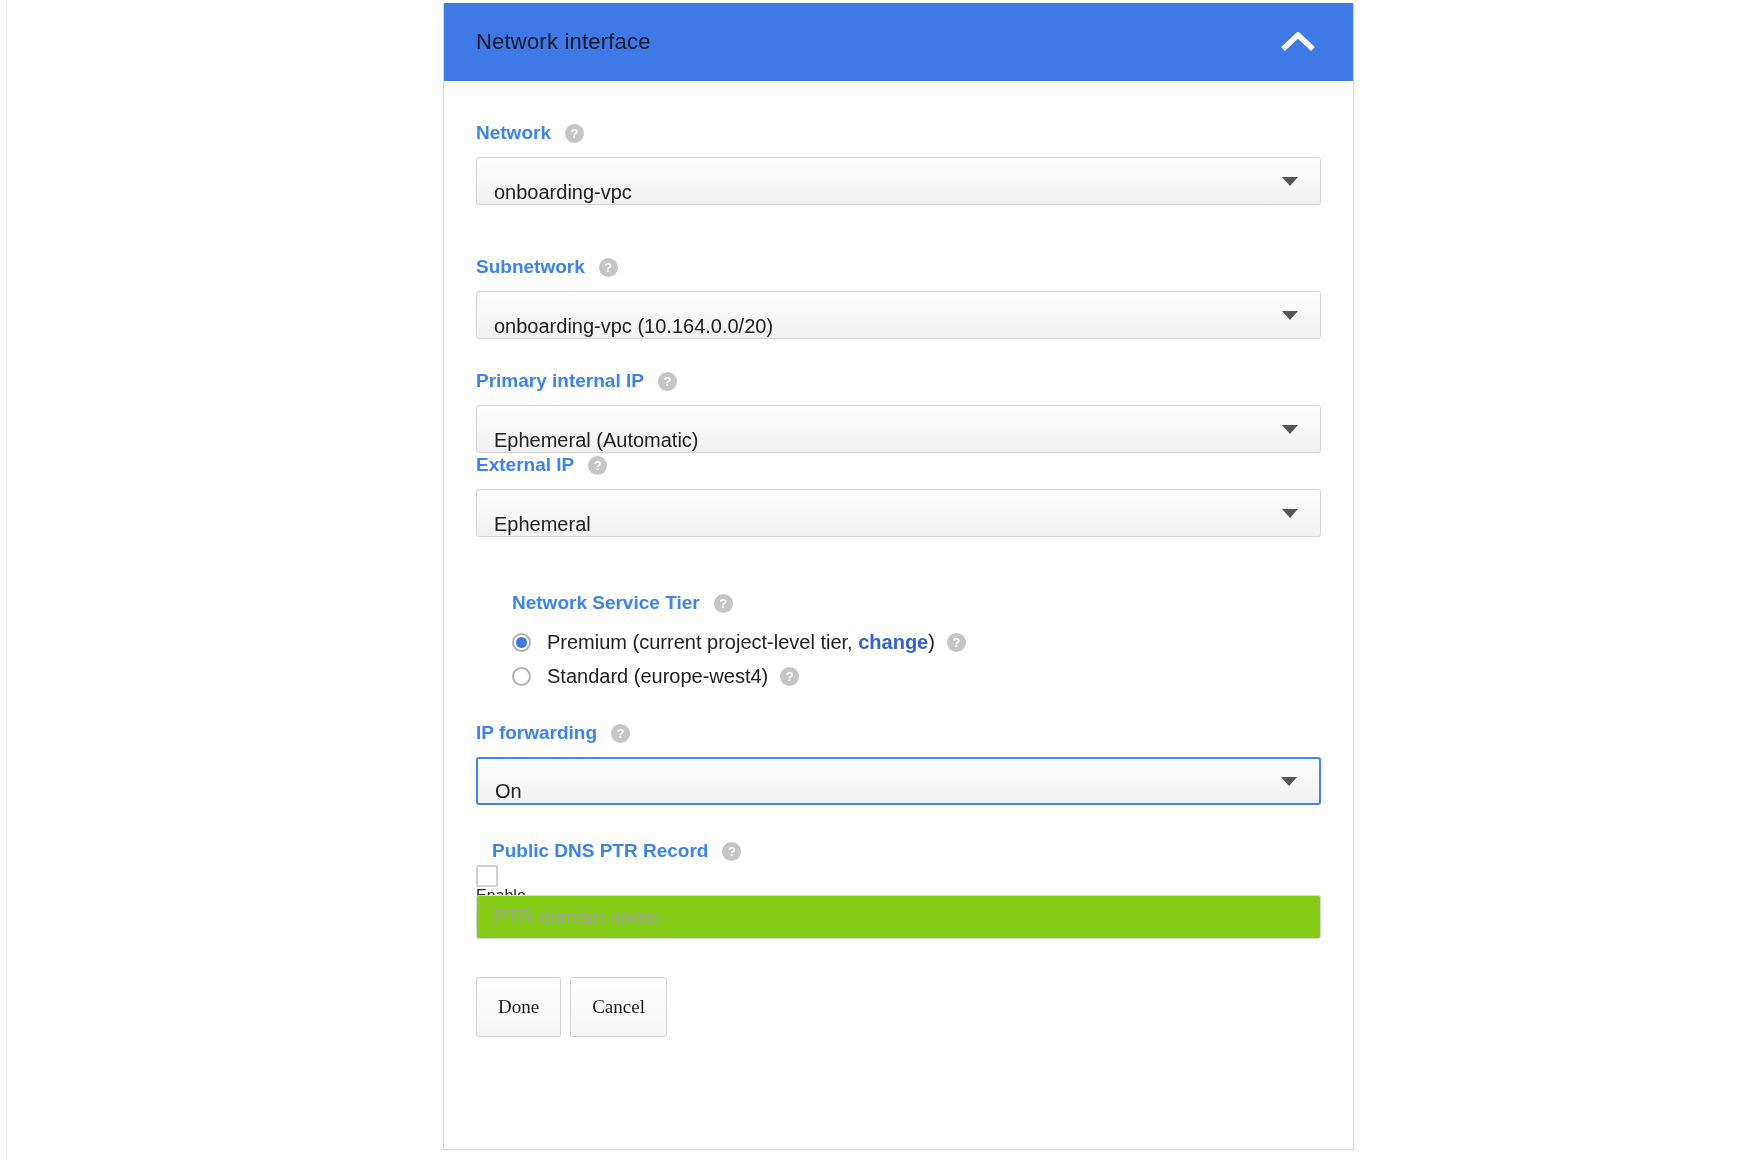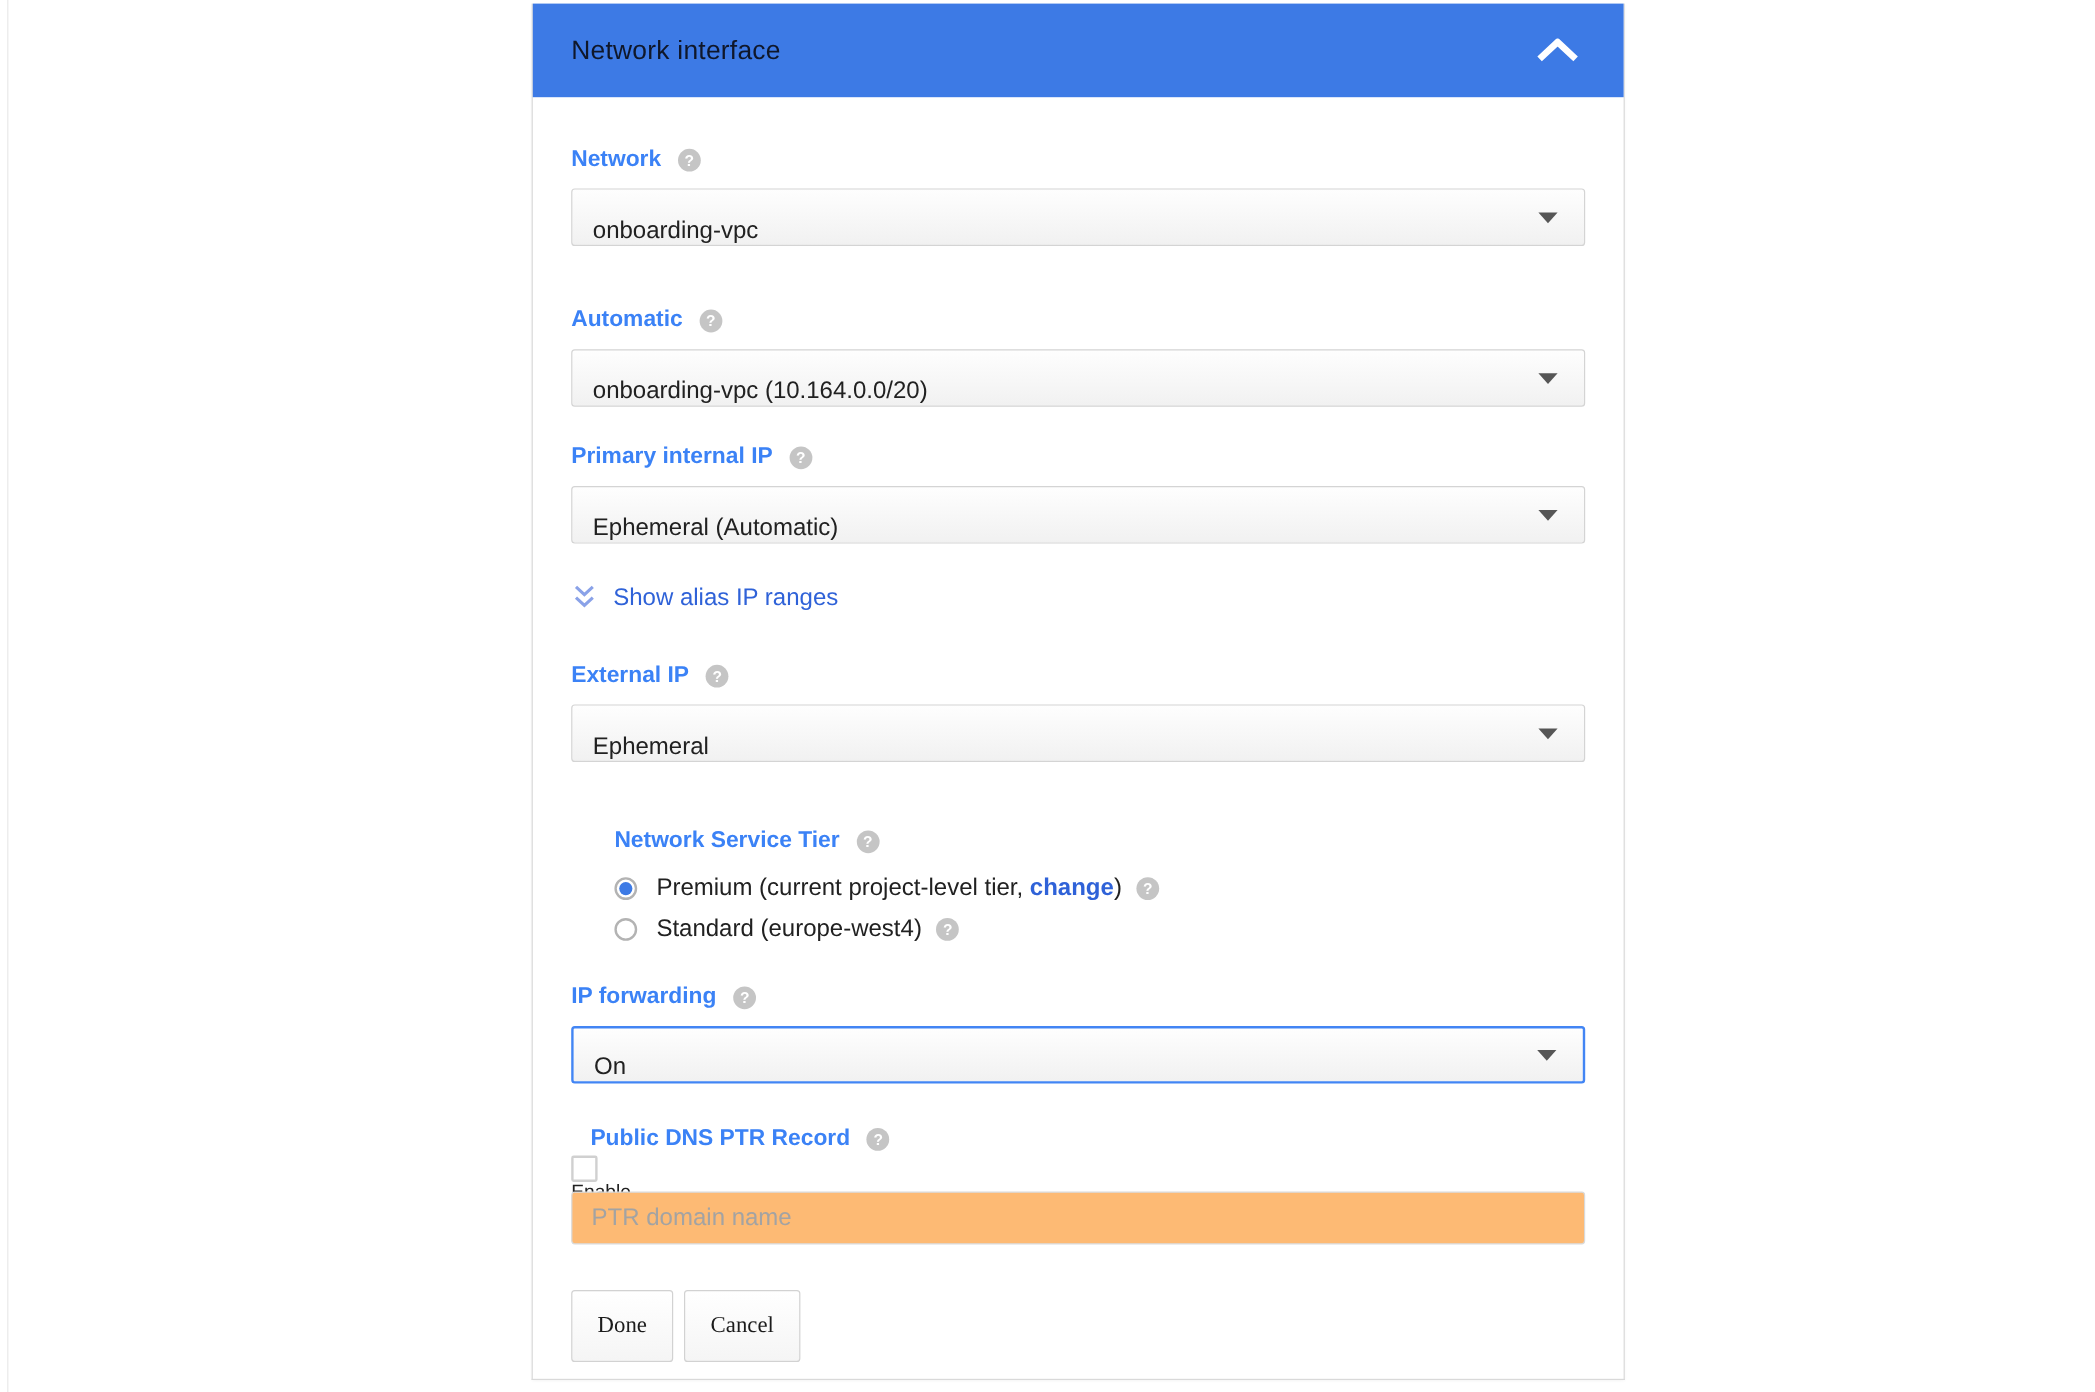--- a/index.html
+++ b/index.html
@@ -48,21 +48,21 @@
   .radio-text { line-height:30px; }
   .inline-link { color:#2f62d8; text-decoration:none; cursor:pointer;font-weight:bold; }
   .radio-row .help-icon { margin-left:12px; }
 
   .g-ipfwd { margin-top:30px; }
   .g-ptr   { margin-top:34px; }
   .g-ptr .label-row { margin-bottom:2px;margin-left:16px; }
   .enable-row { display:flex; align-items:flex-start; height:28px; margin-bottom:2px; font-size:16px; cursor:pointer;flex-direction:column; }
   .checkbox { width:22px; height:22px; border:2px solid #d0d0d0; border-radius:2px; background:#fff;
               margin-right:15px; flex:0 0 auto; }
-  .text-input { width:100%; height:44px; border:1px solid #d9d9d9; border-radius:3px; background:#fdba74;
+  .text-input { width:100%; height:44px; border:1px solid #d9d9d9; border-radius:3px; background:#84cc16;
                 padding:0 16px; font-size:20px; color:#212121; font-family:"Liberation Sans", sans-serif; outline:none; }
   .text-input::placeholder { color:#a3a3a3; }
 
   .buttons-row { margin-top:38px; display:flex; gap:9px; }
   .btn { height:60px; padding:0 21px; border:1px solid #d2d2d2; border-radius:3px;
          background:linear-gradient(#ffffff,#f5f5f5); font-size:19px; font-weight:500; color:#1c1c1c;
          font-family:Liberation Serif, serif; cursor:pointer; }
 </style>
 </head>
 <body>
@@ -89,49 +89,40 @@
           <span class="help-icon">?</span>
         </div>
         <div class="dropdown">
           <span>onboarding-vpc</span>
           <span class="caret"></span>
         </div>
       </div>
 
       <div class="field-group g-subnetwork">
         <div class="label-row">
-          <span class="field-label">Automatic</span>
+          <span class="field-label">Subnetwork</span>
           <span class="help-icon">?</span>
         </div>
         <div class="dropdown">
           <span>onboarding-vpc (10.164.0.0/20)</span>
           <span class="caret"></span>
         </div>
       </div>
 
       <div class="field-group g-primary-ip">
         <div class="label-row">
           <span class="field-label">Primary internal IP</span>
           <span class="help-icon">?</span>
         </div>
         <div class="dropdown">
           <span>Ephemeral (Automatic)</span>
           <span class="caret"></span>
         </div>
       </div>
 
-      <div class="alias-row">
-        <span style="display:flex;">
-          <svg width="22" height="26" viewBox="0 0 22 26">
-            <polyline points="4,4 11,10.5 18,4" fill="none" stroke="#8aa2e8" stroke-width="2.6"></polyline>
-            <polyline points="4,13 11,19.5 18,13" fill="none" stroke="#8aa2e8" stroke-width="2.6"></polyline>
-          </svg>
-        </span>
-        <span class="alias-link">Show alias IP ranges</span>
-      </div>
 
       <div class="field-group g-external-ip">
         <div class="label-row">
           <span class="field-label">External IP</span>
           <span class="help-icon">?</span>
         </div>
         <div class="dropdown">
           <span>Ephemeral</span>
           <span class="caret"></span>
         </div>

